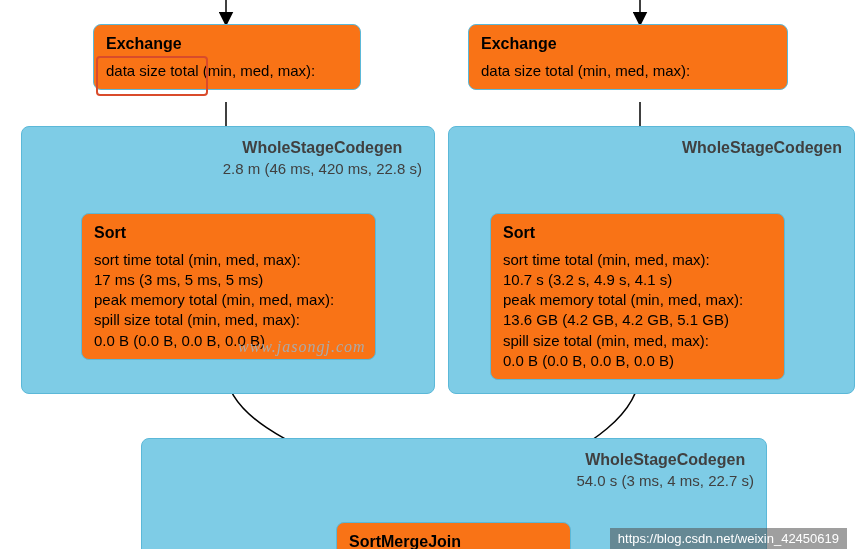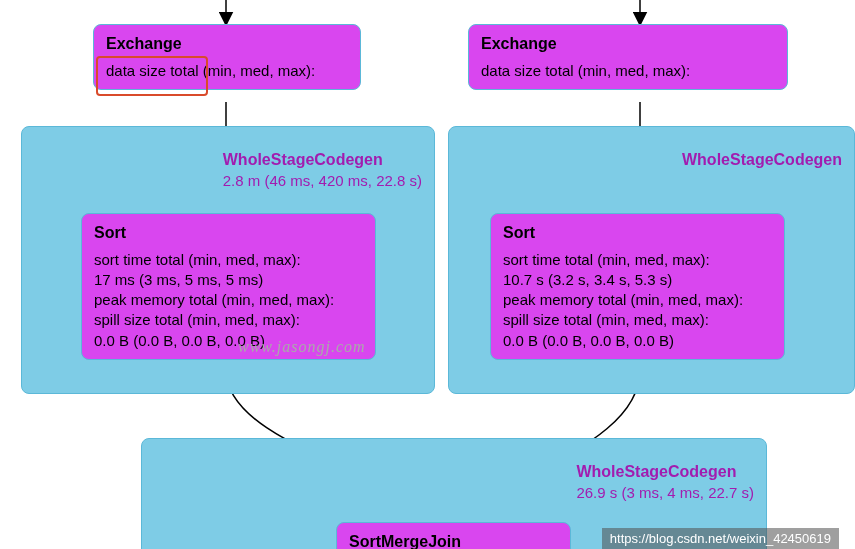--- a/index.html
+++ b/index.html
@@ -6,62 +6,61 @@
   body {
     font-family: Helvetica, Arial, sans-serif;
     background: #fff;
     width: 855px;
     height: 549px;
     position: relative;
     overflow: hidden;
   }
   .node {
     position: absolute;
-    background: #d946ef;
+    background: #f97316;
     border: 1.5px solid #5bb8d8;
     border-radius: 8px;
     padding: 8px 12px;
     font-size: 15px;
     line-height: 1.35;
     color: #000;
   }
   .node-title { font-weight: bold; margin-bottom: 6px; font-size: 16px; }
   .container-node {
     position: absolute;
     background: #7ecce6;
     border: 1.5px solid #5bb8d8;
     border-radius: 8px;
   }
   .container-label {
     position: absolute;
     right: 12px;
     font-size: 15px;
     line-height: 1.35;
-    text-align: left;
-    color: #a21caf;
-    margin-top: 12px;
+    text-align: center;
+    color: #404040;
   }
   .container-label .t { font-weight: bold; font-size: 16px; }
   .highlight {
     position: absolute;
     border: 2px solid #d94b2b;
     border-radius: 4px;
     pointer-events: none;
   }
   .watermark {
     position: absolute;
     color: #aaa;
     font-size: 16px;
     letter-spacing: 1px;
     font-family: Georgia, serif;
     font-style: italic;
   }
   .attrib {
     position: absolute;
-    right: 16px;
+    right: 8px;
     bottom: 0;
     background: rgba(80,80,80,0.55);
     color: #fff;
     font-size: 13px;
     padding: 3px 8px;
     font-family: Arial, sans-serif;
     margin-top: 24px;
   }
   svg.arrows { position: absolute; left: 0; top: 0; pointer-events: none; }
 </style>
@@ -114,30 +113,31 @@
 
 <div class="container-node" style="left:448px; top:126px; width:407px; height:268px;">
   <div class="container-label" style="top:10px;">
     <div class="t">WholeStageCodegen</div>
   </div>
 </div>
 
 <div class="node" style="left:490px; top:213px; width:295px; z-index:2;">
   <div class="node-title">Sort</div>
   <div>sort time total (min, med, max):</div>
-  <div>10.7 s (3.2 s, 3.4 s, 5.3 s)</div>
+  <div>10.7 s (3.2 s, 4.9 s, 4.1 s)</div>
   <div>peak memory total (min, med, max):</div>
+  <div>13.6 GB (4.2 GB, 4.2 GB, 5.1 GB)</div>
   <div>spill size total (min, med, max):</div>
   <div>0.0 B (0.0 B, 0.0 B, 0.0 B)</div>
 </div>
 
 <div class="container-node" style="left:141px; top:438px; width:626px; height:160px;">
   <div class="container-label" style="top:10px;">
     <div class="t">WholeStageCodegen</div>
-    <div>26.9 s (3 ms, 4 ms, 22.7 s)</div>
+    <div>54.0 s (3 ms, 4 ms, 22.7 s)</div>
   </div>
 </div>
 
 <div class="node" style="left:336px; top:522px; width:235px; z-index:2;">
   <div class="node-title" style="margin-bottom:0;">SortMergeJoin</div>
 </div>
 
 <div class="watermark" style="left:238px; top:338px; z-index:3;">www.jasongj.com</div>
 
 <div class="attrib">https://blog.csdn.net/weixin_42450619</div>

